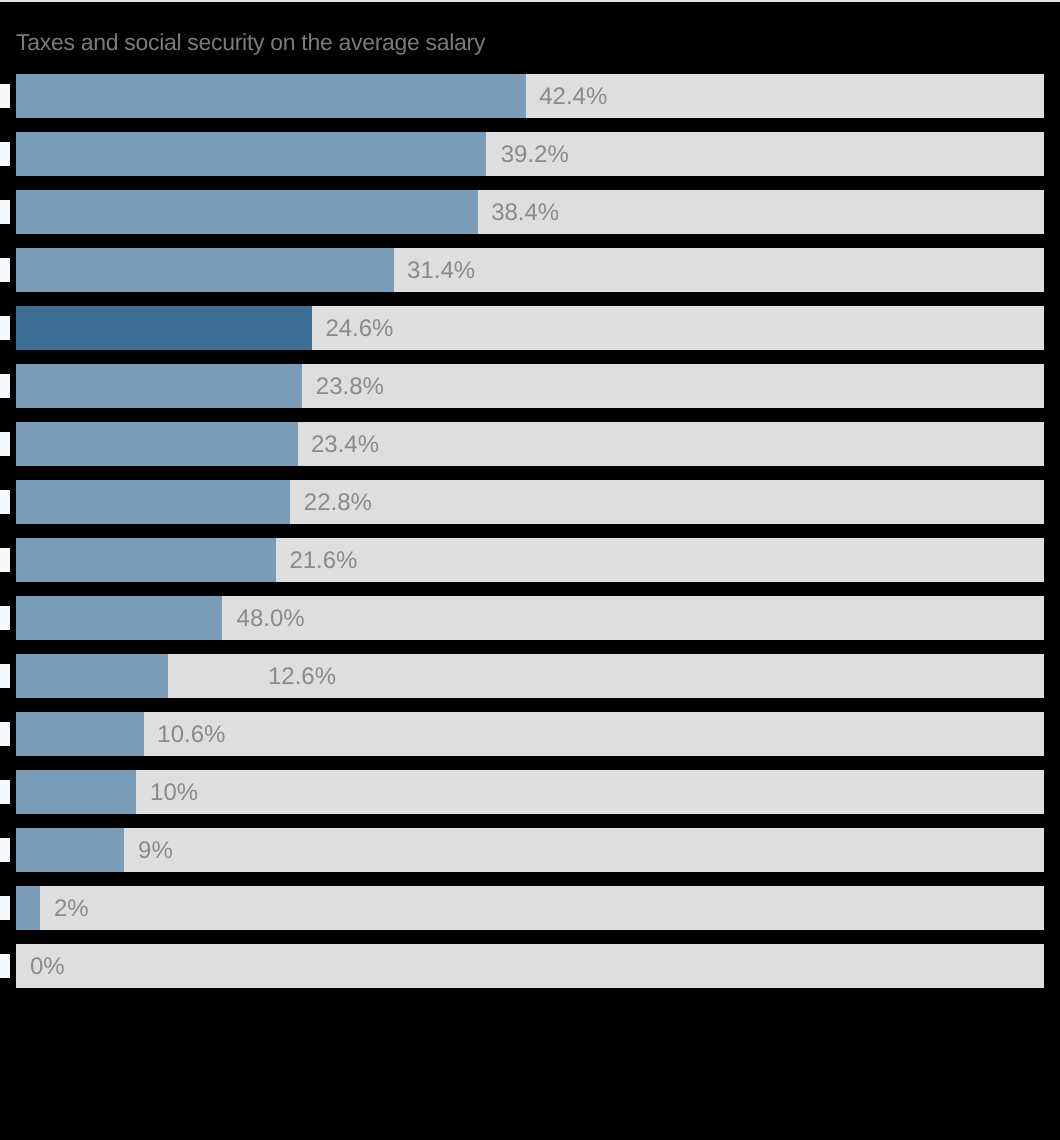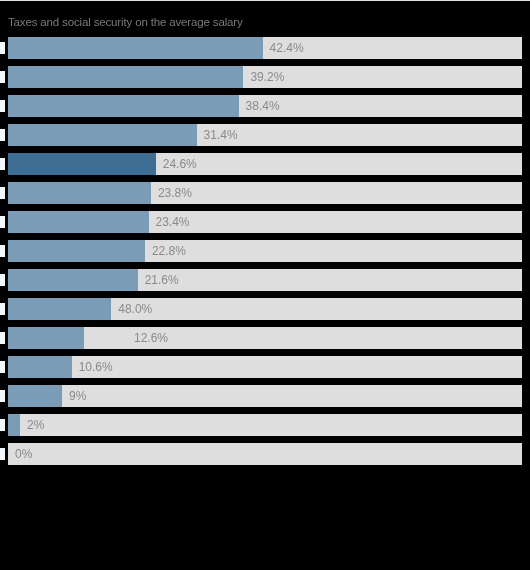--- a/index.html
+++ b/index.html
@@ -154,20 +154,26 @@
       </div>
       <div class="bar-row">
         <div class="row-stub"></div>
         <div class="bar-track"></div>
         <div class="bar-fill" style="width: 63.6495px;"></div>
         <div class="bar-value" style="left: 78.6495px;">10.6%</div>
       </div>
       <div class="bar-row">
         <div class="row-stub"></div>
         <div class="bar-track"></div>
+        <div class="bar-fill" style="width: 60.0467px;"></div>
+        <div class="bar-value" style="left: 75.0467px;">10%</div>
+      </div>
+      <div class="bar-row">
+        <div class="row-stub"></div>
+        <div class="bar-track"></div>
         <div class="bar-fill" style="width: 54.0421px;"></div>
         <div class="bar-value" style="left: 69.0421px;">9%</div>
       </div>
       <div class="bar-row">
         <div class="row-stub"></div>
         <div class="bar-track"></div>
         <div class="bar-fill" style="width: 12.0093px;"></div>
         <div class="bar-value" style="left: 27.0093px;">2%</div>
       </div>
       <div class="bar-row">

